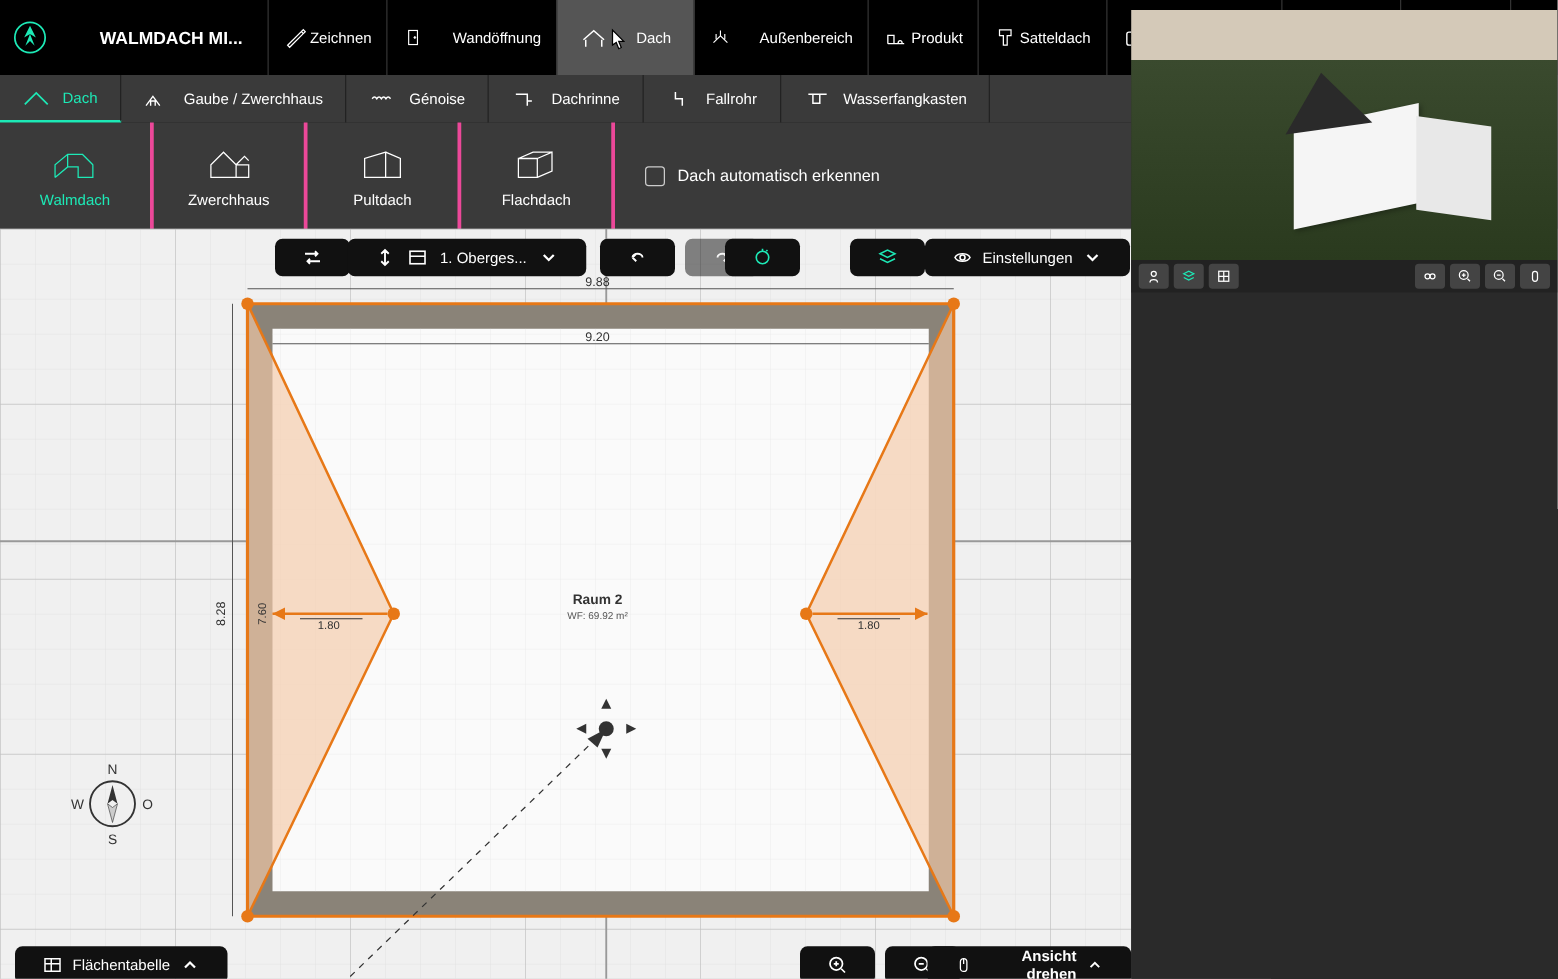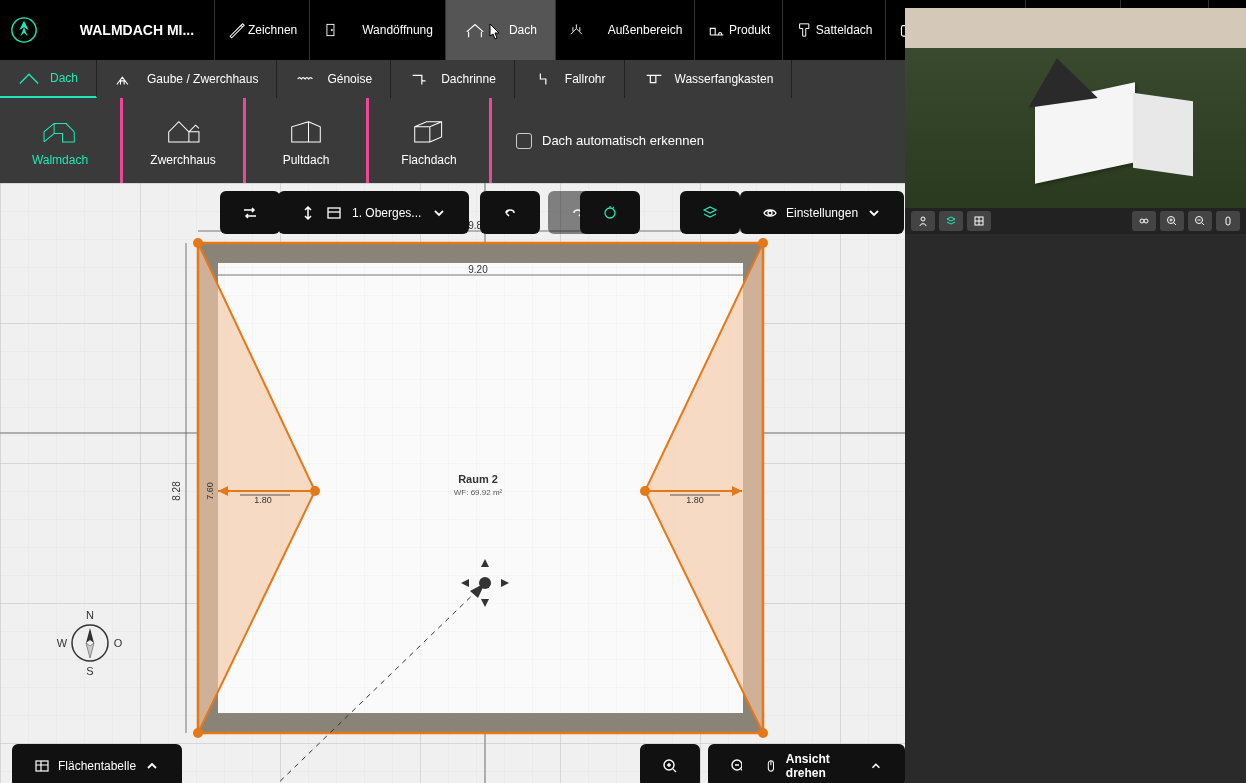--- a/index.html
+++ b/index.html
@@ -42,21 +42,21 @@
   .house-wall { position:absolute; width:100px;height:80px;background:#f5f5f5; transform:skewY(-12deg); left:30px; top:30px; box-shadow: 2px 2px 4px rgba(0,0,0,0.3);}
   .house-wall2 { position:absolute; width:60px;height:75px;background:#e8e8e8; transform:skewY(8deg); left:128px; top:34px;}
   .house-roof { position:absolute; width:0;height:0; border-left:35px solid transparent; border-right:35px solid transparent; border-bottom:45px solid #2a2a2a; left:20px; top:-5px; transform:rotate(-8deg);}
   .preview-tools { height:26px; background:#222; display:flex; align-items:center; padding:0 6px; gap:4px;}
   .preview-tools .pt { width:20px;height:20px;border-radius:3px;display:flex;align-items:center;justify-content:center;cursor:pointer;}
   .preview-tools .spacer { flex:1;}
   .preview-tools .darkbtn { background:#444; padding:0 6px; width:auto; min-width:22px;}
   
   
   .cv-controls { position:absolute; display:flex; gap:8px; z-index:5;}
-  .cv-btn { background:#111; border-radius:6px; padding:6px 22px; display:flex; align-items:center; gap:8px; font-size:12px; cursor:pointer; color:#fff; height:43px;}
+  .cv-btn { background:#111; border-radius:6px; padding:6px 22px; display:flex; align-items:center; gap:8px; font-size:12px; cursor:pointer; color:#fff; height:30px;text-align:right;}
   .cv-btn svg { width:16px; height:16px; stroke:#fff; fill:none;}
   
   
   .plan-svg { position:absolute; left:0; top:0; width:905px; height:608px;}
   
   .bottom-left { position:absolute; left:12px; bottom:4px; z-index:5;}
   .bottom-right { position:absolute; bottom:4px; display:flex; gap:8px; z-index:5;font-weight:bold;}
   
   .cursor-icon { position:absolute; left:484px; top:22px; z-index:100; pointer-events:none;}
 </style>

